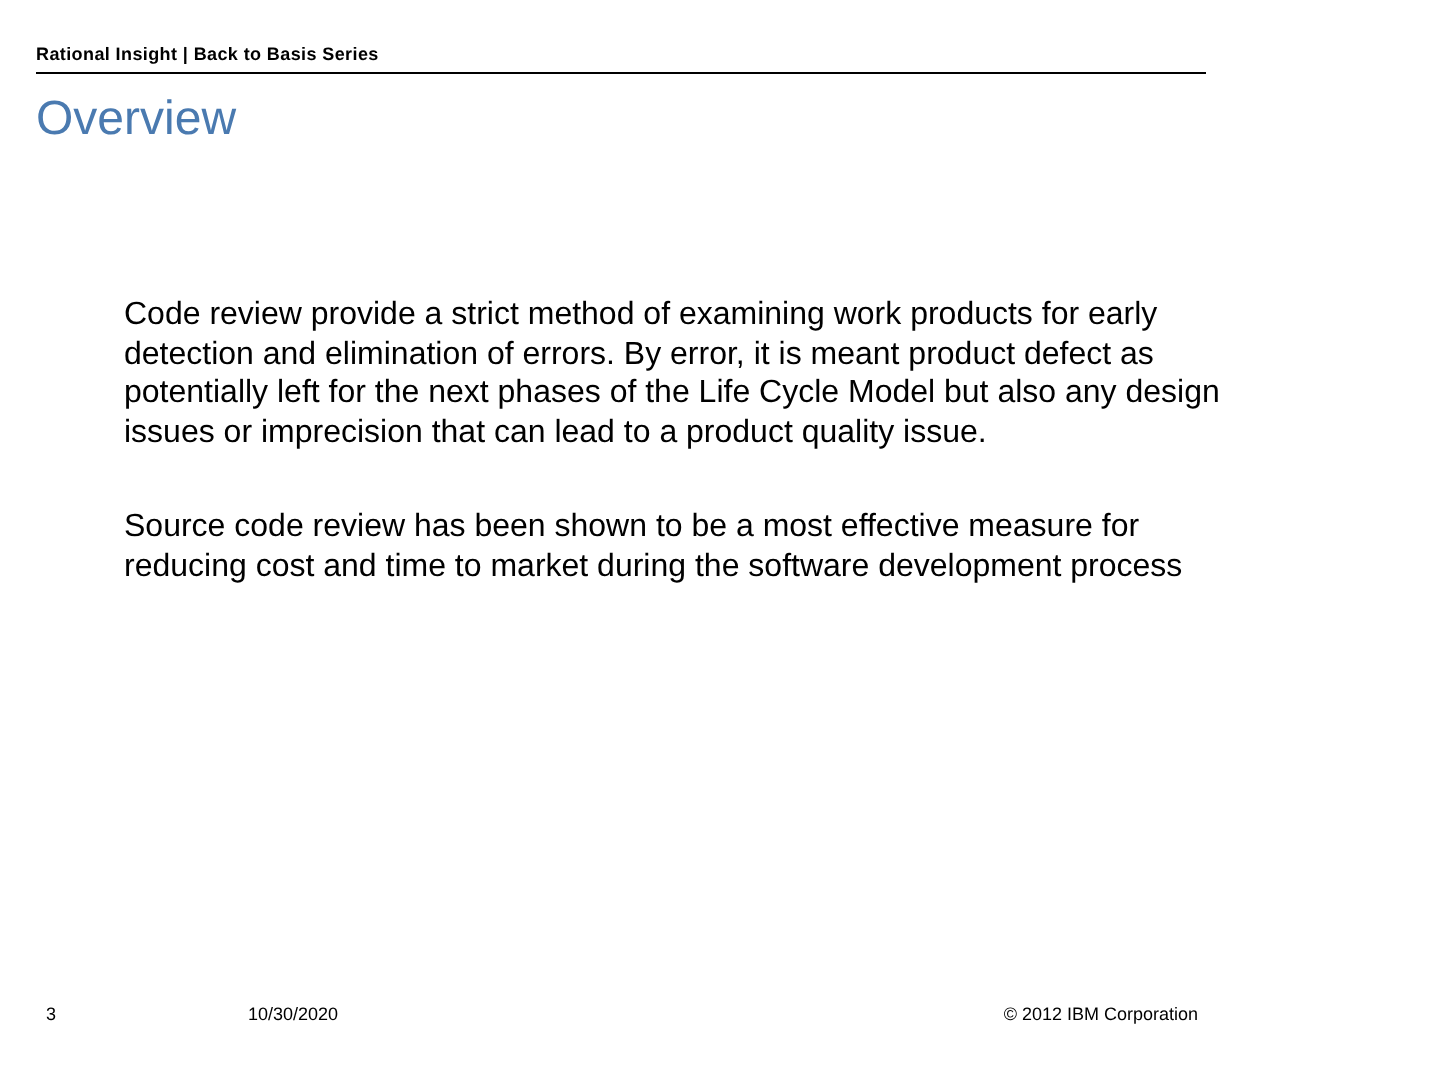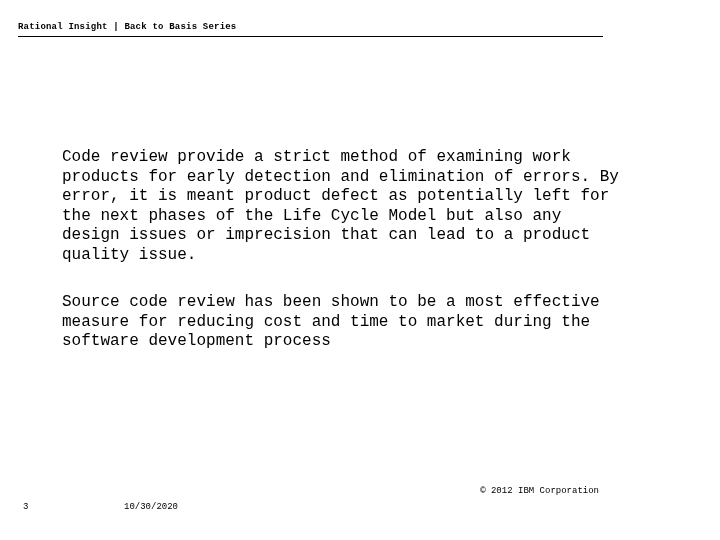--- a/index.html
+++ b/index.html
@@ -1,33 +1,34 @@
 <!DOCTYPE html>
 <html><head>
 <meta charset="utf-8">
 <style>
   * { margin: 0; padding: 0; box-sizing: border-box; }
   html, body { width: 720px; height: 540px; background: #fff; font-family: Arial, Helvetica, sans-serif; color: #000; }
-  .slide { position: relative; width: 621px; height: 540px; font-family: Liberation Mono, monospace; }
+  .slide { position: relative; width: 621px; height: 540px; }
   .header-line { position: absolute; top: 22px; left: 18px; font-size: 9px; font-weight: bold; letter-spacing: 0.2px; }
   .rule { position: absolute; top: 36px; left: 18px; right: 18px; height: 1px; background: #000; }
   .title { position: absolute; top: 46px; left: 18px; font-size: 24px; color: #4a7ab0; font-weight: normal; }
   .body-area { position: absolute; top: 148px; left: 62px; width: 560px; }
   .para { font-size: 16px; line-height: 1.22; margin-bottom: 28px; }
   .footer-pagenum { position: absolute; bottom: 28px; left: 23px; font-size: 9px; }
   .footer-date { position: absolute; bottom: 28px; left: 124px; font-size: 9px; }
-  .footer-copy { position: absolute; bottom: 44px; right: 22px; font-size: 9px; }
+  .footer-copy { position: absolute; bottom: 28px; right: 22px; font-size: 9px; }
 </style>
 </head>
 <body>
 
 <div class="slide">
 
   <div class="header-line">Rational Insight | Back to Basis Series</div>
   <div class="rule"></div>
+  <div class="title">Overview</div>
 
   <div class="body-area">
     <p class="para">Code review provide a strict method of examining work products for early detection and elimination of errors. By error, it is meant product defect as potentially left for the next phases of the Life Cycle Model but also any design issues or imprecision that can lead to a product quality issue.</p>
     <p class="para">Source code review has been shown to be a most effective measure for reducing cost and time to market during the software development process</p>
   </div>
 
   <div class="footer-pagenum">3</div>
   <div class="footer-date">10/30/2020</div>
   <div class="footer-copy">© 2012 IBM Corporation</div>
 

